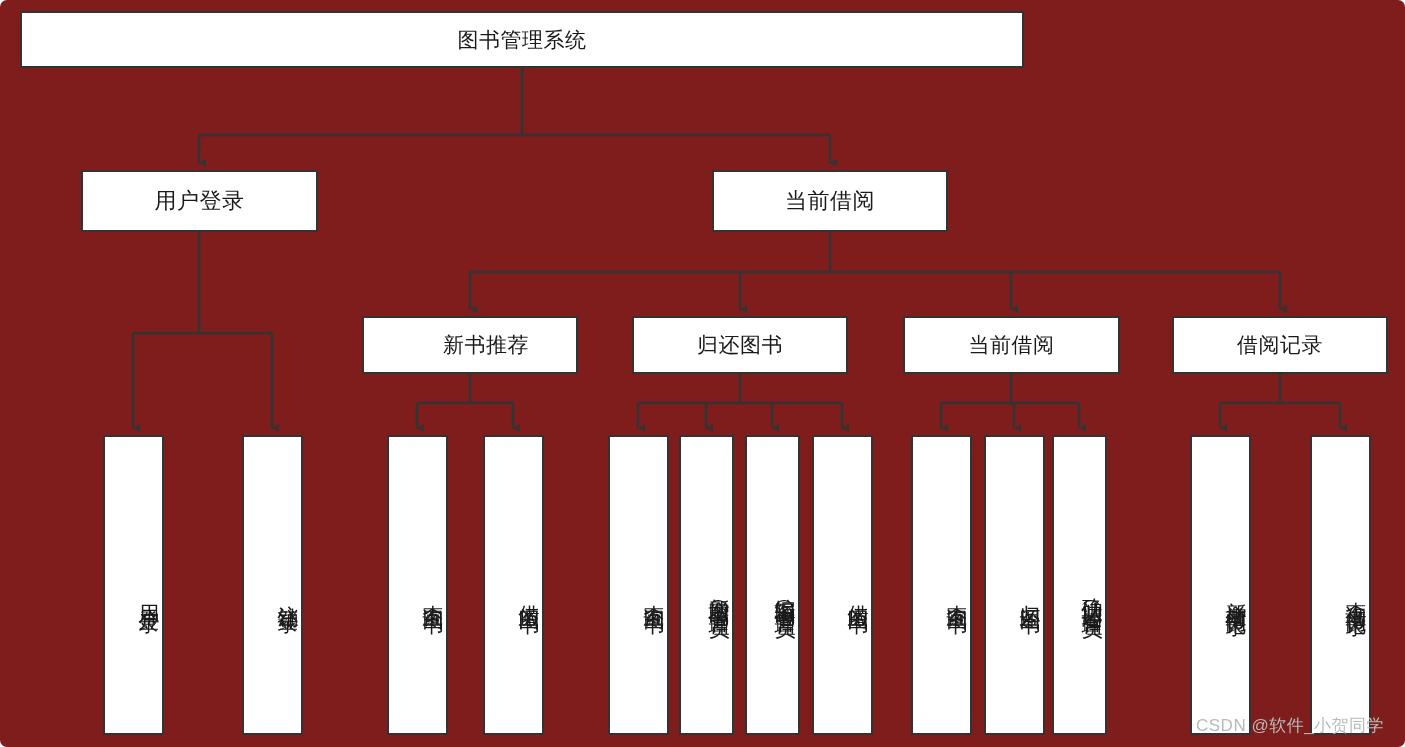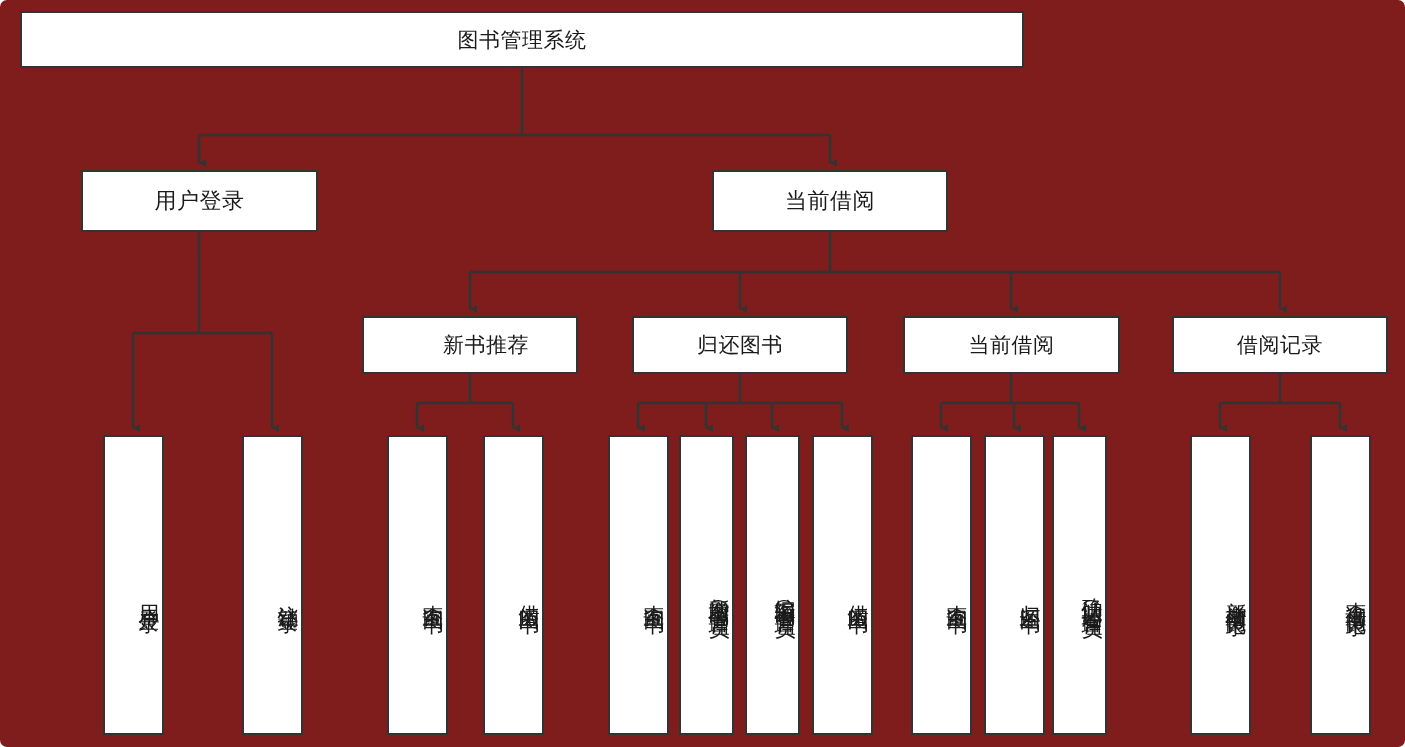--- a/index.html
+++ b/index.html
@@ -126,14 +126,15 @@
   <div class="node v" style="left:1052px;top:435px;width:55px;height:300px;">
     <span>确认归还（管理员）</span>
   </div>
   <div class="node v" style="left:1190px;top:435px;width:61px;height:300px;">
     <span>新增借阅记录</span>
   </div>
   <div class="node v" style="left:1310px;top:435px;width:61px;height:300px;">
     <span>查询借阅记录</span>
   </div>
 
+  <div class="watermark" style="left:1196px;top:714px;">CSDN @软件_小贺同学</div>
 
 </div>
 
 </body></html>

